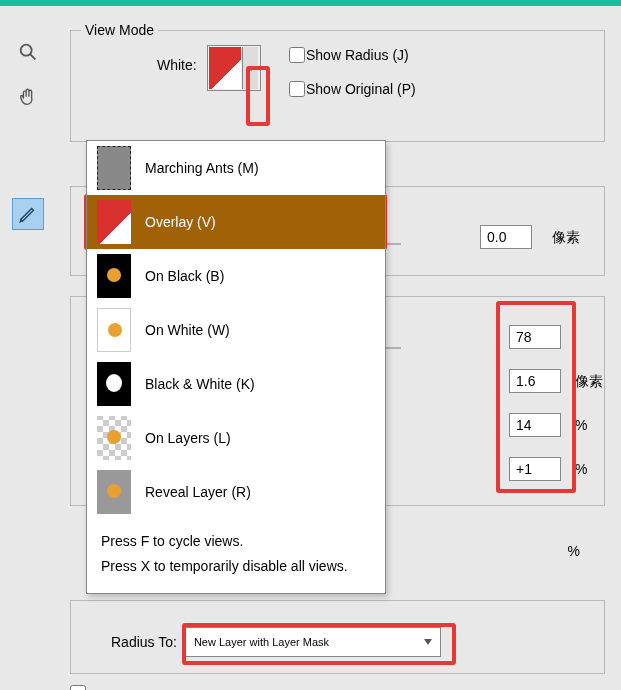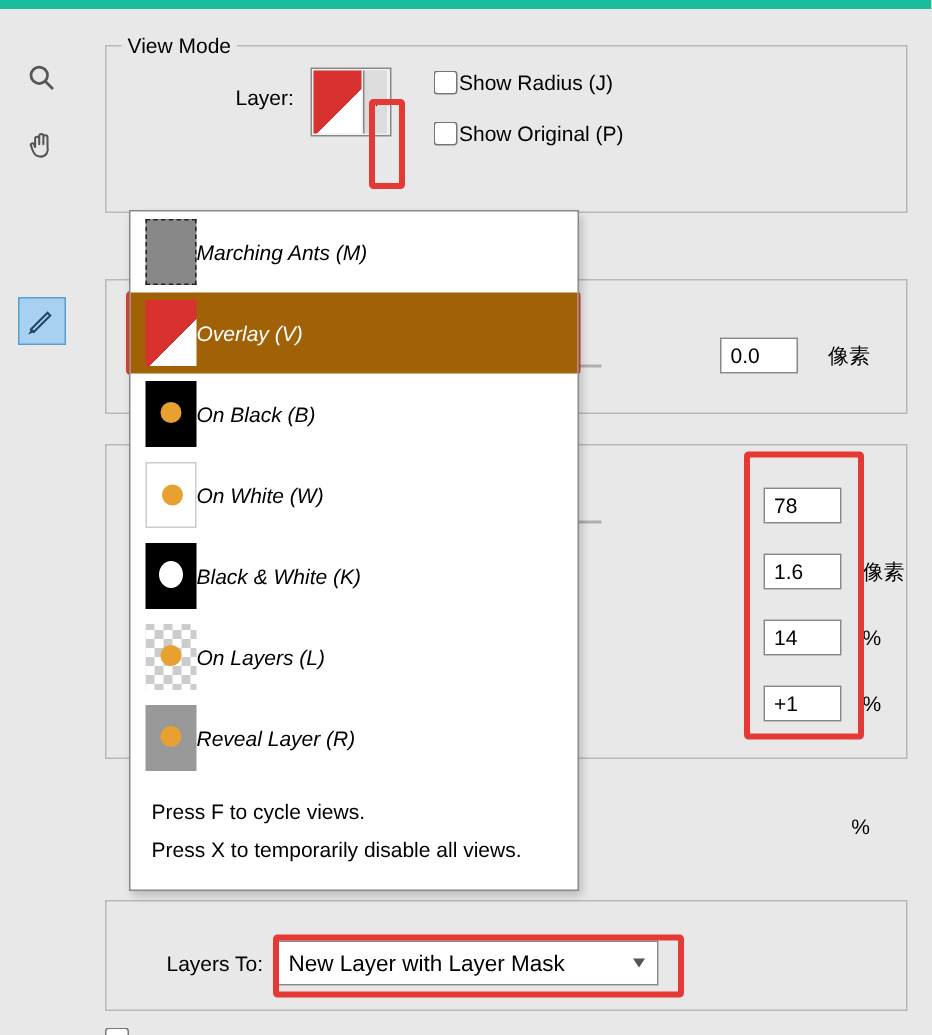--- a/index.html
+++ b/index.html
@@ -128,22 +128,22 @@
     background: #fff;
     border: 1px solid #888;
     box-shadow: 2px 3px 6px rgba(0,0,0,0.2);
     z-index: 50;
   }
   .dd-item {
     display: flex;
     align-items: center;
     height: 54px;
     padding: 0 10px;
+    gap: 14px;
     cursor: pointer;
-    font-style: italic;
   }
   .dd-item.selected {
     background: #a16207;
     color: #fff;
   }
   .dd-thumb {
     width: 34px; height: 44px;
     flex-shrink: 0;
   }
   .dd-footer {
@@ -194,21 +194,21 @@
   .output-select {
     width: 256px;
     height: 30px;
     border: 1px solid #888;
     background: #fff;
     padding: 0 8px;
     display: flex;
     align-items: center;
     justify-content: space-between;
     cursor: pointer;
-    font-size: 15px;
+    font-size: 11px;
   }
   .output-select .caret {
     border-left: 4px solid transparent;
     border-right: 4px solid transparent;
     border-top: 6px solid #555;
   }
 </style>
 </head>
 <body>
 
@@ -232,21 +232,21 @@
     <div class="tool-btn active">
       <svg viewBox="0 0 24 24">
           <path d="M4 18 L16 6 L18 8 L6 20 Z" fill="none" stroke="#246" stroke-width="1.5"></path>
           <path d="M4 18 L2 22 L6 20 Z" fill="#246"></path>
         </svg>
     </div>
   </div>
 
   <div class="group-box viewmode-box">
     <span class="legend">View Mode</span>
-    <span class="view-label">Layer:</span>
+    <span class="view-label">White:</span>
     <div class="thumb-btn">
       <div class="thumb-img"></div>
       <div class="dd-arrow"></div>
     </div>
     <label class="chk-row" style="left:218px; top:16px;">
       <input type="checkbox" style="">
       <span>Show Radius (J)</span>
     </label>
     <label class="chk-row" style="left:218px; top:50px;">
       <input type="checkbox" style="">
@@ -272,21 +272,21 @@
     <span class="unit-label" style="left:504px; top:76px;">像素</span>
     <input class="num-input" style="left: 438px; top: 116px;" value="14">
     <span class="unit-label" style="left:504px; top:120px;">%</span>
     <input class="num-input" style="left: 438px; top: 160px;" value="+1">
     <span class="unit-label" style="left:504px; top:164px;">%</span>
   </div>
 
   <div class="group-box box4">
     <span class="unit-label" style="right:24px; top:-58px;">%</span>
     <div class="output-row">
-      <span>Layers To:</span>
+      <span>Radius To:</span>
       <div class="output-select">
         <span>New Layer with Layer Mask</span>
         <span class="caret"></span>
       </div>
     </div>
   </div>
 
   <div style="position:absolute; left:66px; top:676px;">
     <input type="checkbox" style="width: 16px; height: 16px;">
   </div>

